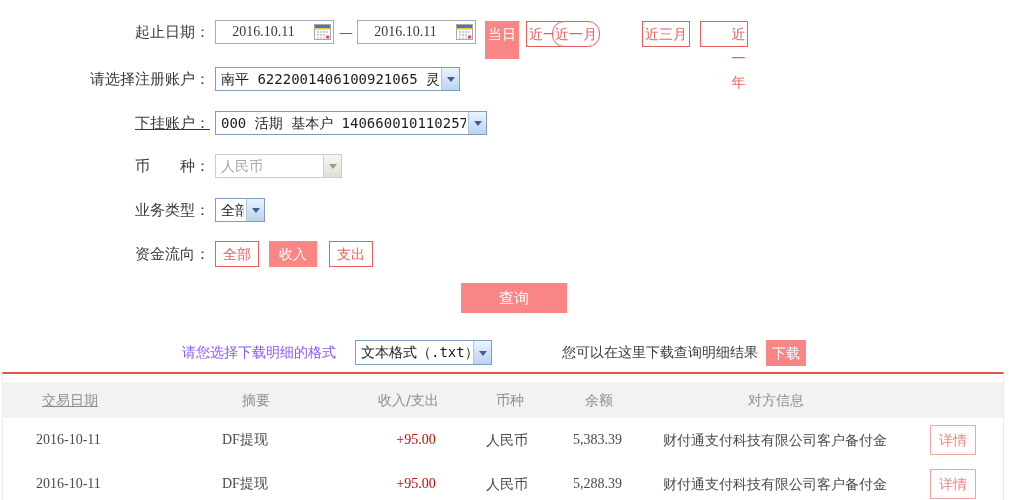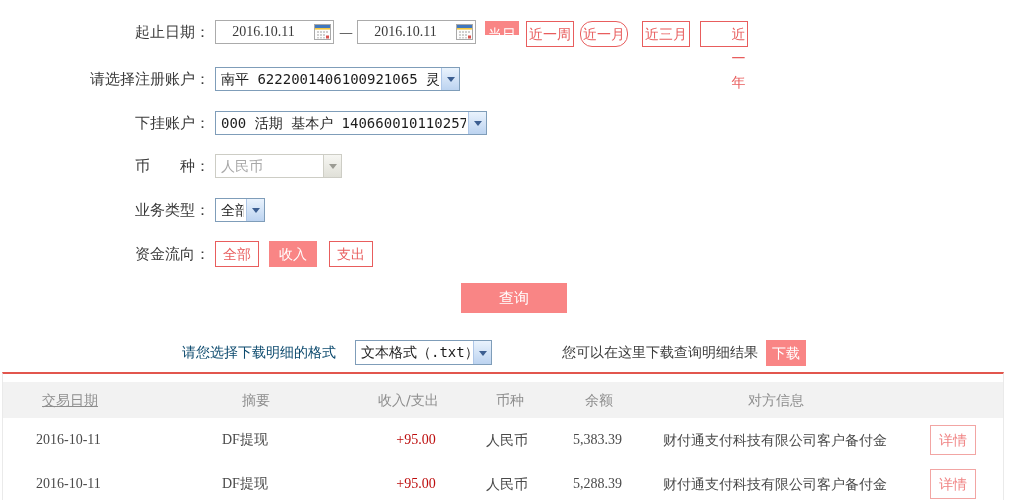--- a/index.html
+++ b/index.html
@@ -126,35 +126,35 @@
           <rect x="6" y="10" width="2" height="2"></rect>
           <rect x="9" y="10" width="2" height="2"></rect>
         <rect x="3" y="13" width="2" height="1.5"></rect>
           <rect x="6" y="13" width="2" height="1.5"></rect>
           <rect x="9" y="13" width="2" height="1.5"></rect>
       </g>
       <rect x="12" y="11.5" width="3" height="3" fill="#d9534f"></rect>
     </svg>
   </div>
 
-  <div class="btn-fill" style="left:485px;top:21px;width:34px;height:14px;line-height:24px;">当日</div>
+  <div class="btn-fill" style="left:485px;top:21px;width:34px;height:38px;line-height:24px;">当日</div>
   <div class="btn-line" style="left:526px;top:21px;width:48px;height:26px;line-height:24px;">近一周</div>
-  <div class="btn-line" style="left:580px;top:21px;width:48px;height:26px;line-height:24px;border-radius:12px;">近一月</div>
+  <div class="btn-line" style="left:552px;top:21px;width:48px;height:26px;line-height:24px;border-radius:12px;">近一月</div>
   <div class="btn-line" style="left:642px;top:21px;width:48px;height:26px;line-height:24px;">近三月</div>
   <div class="btn-line" style="left:700px;top:21px;width:48px;height:26px;line-height:24px;padding-left:29px;">近一年</div>
 
   <div class="flabel" style="top:67px;height:24px;line-height:24px;">请选择注册账户：</div>
   <div class="xpsel" style="left:215px;top:67px;width:245px;">
     <span class="xval">南平 6222001406100921065 灵通卡</span>
     <span class="xbtn">
         <i class="tri"></i>
       </span>
   </div>
 
-  <div class="flabel" style="top:111px;height:24px;line-height:24px;">下挂账户：</div>
+  <div class="flabel" style="top:111px;height:24px;line-height:24px;text-decoration:underline;">下挂账户：</div>
   <div class="xpsel" style="left:215px;top:111px;width:272px;">
     <span class="xval">000 活期 基本户 1406600101102571848</span>
     <span class="xbtn">
         <i class="tri"></i>
       </span>
   </div>
 
   <div class="flabel" style="top:154px;height:24px;line-height:24px;">币　　种：</div>
   <div class="xpsel disabled" style="left:215px;top:154px;width:127px;">
     <span class="xval">人民币</span>
@@ -171,21 +171,21 @@
       </span>
   </div>
 
   <div class="flabel" style="top:241px;height:26px;line-height:26px;">资金流向：</div>
   <div class="btn-line" style="left:215px;top:241px;width:44px;height:26px;line-height:24px;">全部</div>
   <div class="btn-fill" style="left:269px;top:241px;width:48px;height:26px;line-height:24px;">收入</div>
   <div class="btn-line" style="left:329px;top:241px;width:44px;height:26px;line-height:24px;">支出</div>
 
   <div class="btn-fill" style="left:461px;top:283px;width:106px;height:30px;line-height:28px;font-size:15px;">查询</div>
 
-  <div class="abs" style="left:182px;top:340px;height:25px;line-height:25px;font-size:14px;color:#0c4a6e;">请您选择下载明细的格式</div>
+  <div class="abs" style="left:182px;top:340px;height:25px;line-height:25px;font-size:14px;color:#8b5cf6;">请您选择下载明细的格式</div>
   <div class="xpsel" style="left:355px;top:340px;width:137px;height:25px;">
     <span class="xval">文本格式（.txt）</span>
     <span class="xbtn">
         <i class="tri"></i>
       </span>
   </div>
   <div class="abs" style="left:562px;top:340px;height:25px;line-height:25px;font-size:14px;color:#3a3a3a;">您可以在这里下载查询明细结果</div>
   <div class="btn-fill" style="left:766px;top:340px;width:40px;height:26px;line-height:24px;">下载</div>
 
   <div class="tablewrap">

